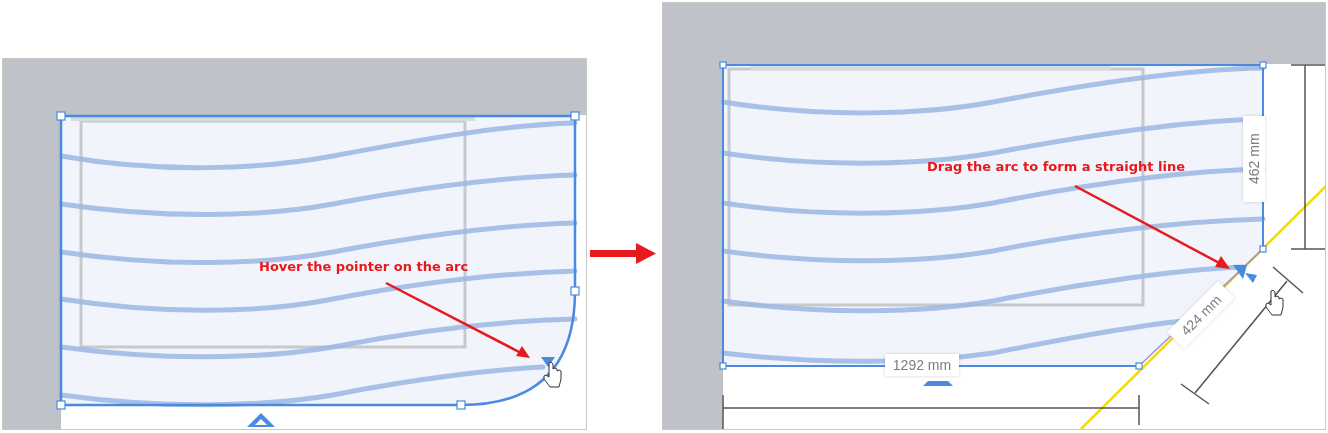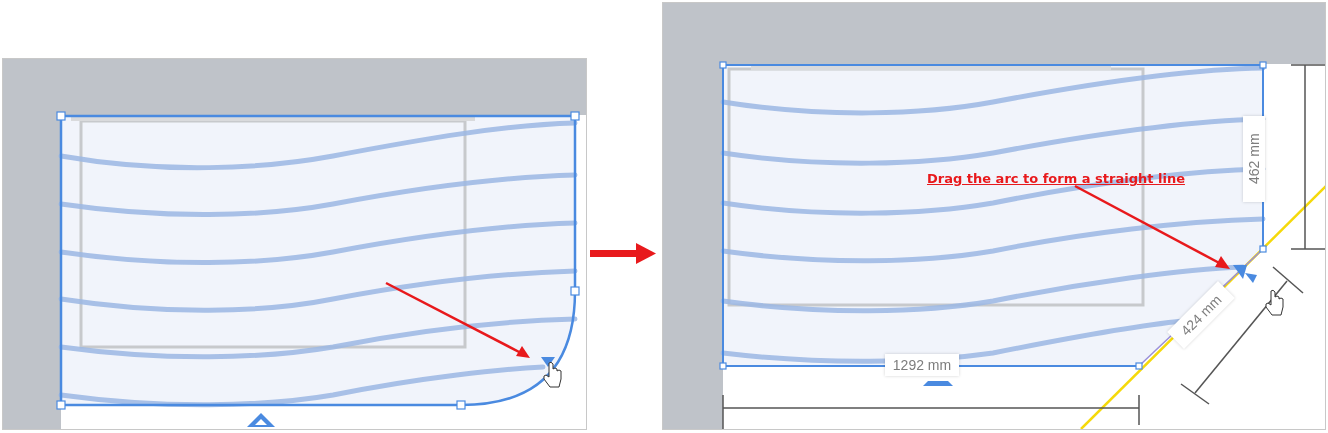--- a/index.html
+++ b/index.html
@@ -49,20 +49,21 @@
 
     <polygon points="258,354 244,368 272,368" fill="#4a8ae0"></polygon>
     <polygon points="258,360 252,366 264,366" fill="#ffffff"></polygon>
 
     <polygon points="538,298 552,298 545,308" fill="#4a8ae0"></polygon>
 
     <line x1="383" y1="224" x2="520" y2="295" stroke="#e8191c" stroke-width="2.5"></line>
     <polygon points="527,299 513,297 519,287" fill="#e8191c"></polygon>
   </svg>
 
+  <div class="callout" style="left:256px;top:200px;">Hover the pointer on the arc</div>
 
   <svg width="585" height="372" viewBox="0 0 585 372">
     <path d="M546,304 L546,318 L543,316 Q540,316 541,320 L547,328 L556,328 L558,320 L558,312 Q556,310 554,312 L554,310 Q552,308 550,310 L550,305 Q548,302 546,304 Z" fill="#ffffff" stroke="#333" stroke-width="1"></path>
   </svg>
 </div>
 
 <svg id="between-arrow" width="70" height="22" viewBox="0 0 70 22">
   <rect x="2" y="7" width="48" height="7" fill="#e8191c"></rect>
   <polygon points="48,0 68,10.5 48,21" fill="#e8191c"></polygon>
 </svg>
@@ -114,21 +115,21 @@
       <line x1="476" y1="392" x2="476" y2="422"></line>
       <line x1="532" y1="390" x2="624" y2="278"></line>
       <line x1="518" y1="381" x2="546" y2="401"></line>
       <line x1="610" y1="264" x2="640" y2="290"></line>
     </g>
 
     <line x1="412" y1="183" x2="560" y2="262" stroke="#e8191c" stroke-width="2.5"></line>
     <polygon points="567,266 552,264 558,253" fill="#e8191c"></polygon>
   </svg>
 
-  <div class="callout" style="left:264px;top:168px;text-decoration:underline;">Drag the arc to form a straight line</div>
+  <div class="callout" style="left:264px;top:156px;">Drag the arc to form a straight line</div>
 
   <div class="dim-label" style="left:222px;top:351px;width:74px;height:22px;">1292 mm</div>
   <div class="dim-label" style="left:580px;top:113px;width:22px;height:86px;writing-mode:vertical-rl;transform:rotate(180deg);">462 mm</div>
   <div class="dim-label" style="left:502px;top:300px;width:72px;height:24px;transform:rotate(-45deg);">424 mm</div>
 
   <svg width="664" height="428" viewBox="0 0 664 428">
     <path d="M608,288 L608,302 L605,300 Q602,300 603,304 L609,312 L618,312 L620,304 L620,296 Q618,294 616,296 L616,294 Q614,292 612,294 L612,289 Q610,286 608,288 Z" fill="#ffffff" stroke="#333" stroke-width="1"></path>
   </svg>
 </div>
 

